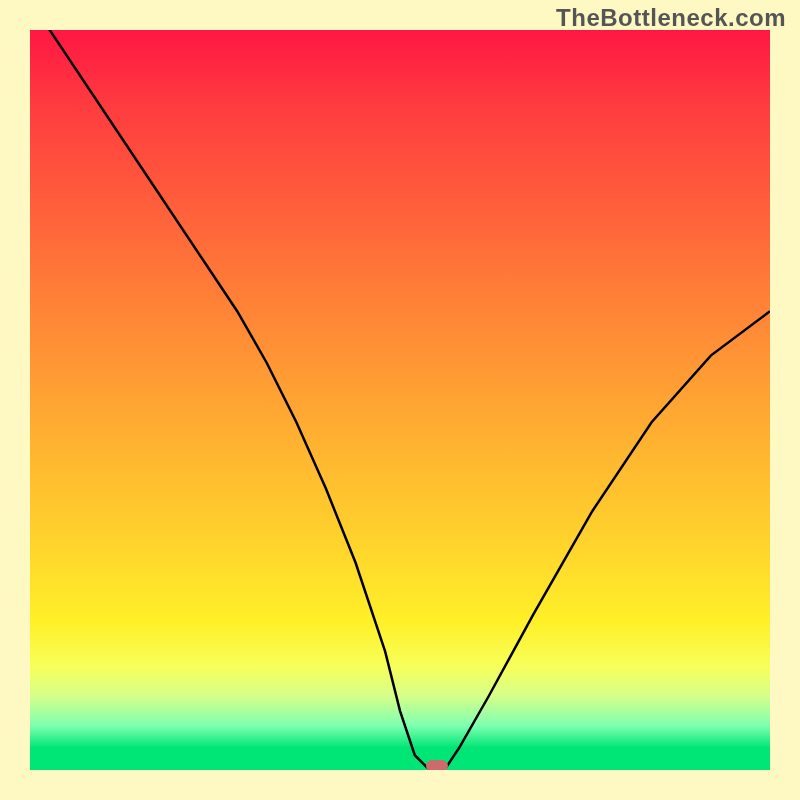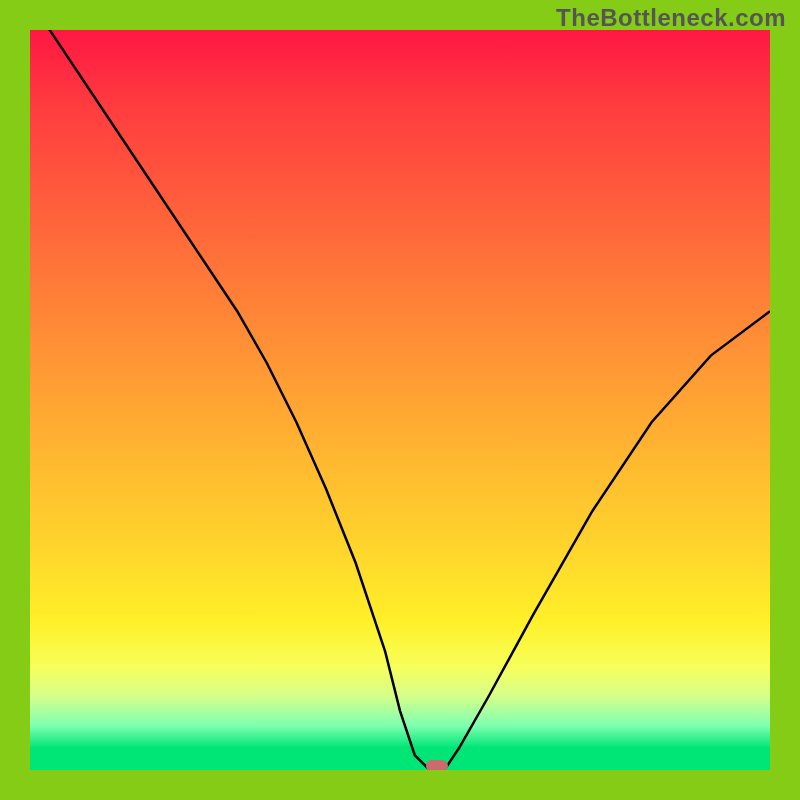--- a/index.html
+++ b/index.html
@@ -7,21 +7,21 @@
     padding: 0;
     width: 800px;
     height: 800px;
     background: #000;
     font-family: Arial, Helvetica, sans-serif;
   }
   .container {
     position: relative;
     width: 800px;
     height: 800px;
-    background: #84cc16;
+    background: #fef9c3;
   }
   .watermark {
     position: absolute;
     top: 4px;
     right: 14px;
     color: #555;
     font-size: 24px;
     font-weight: bold;
     letter-spacing: 0.5px;
     z-index: 10;

